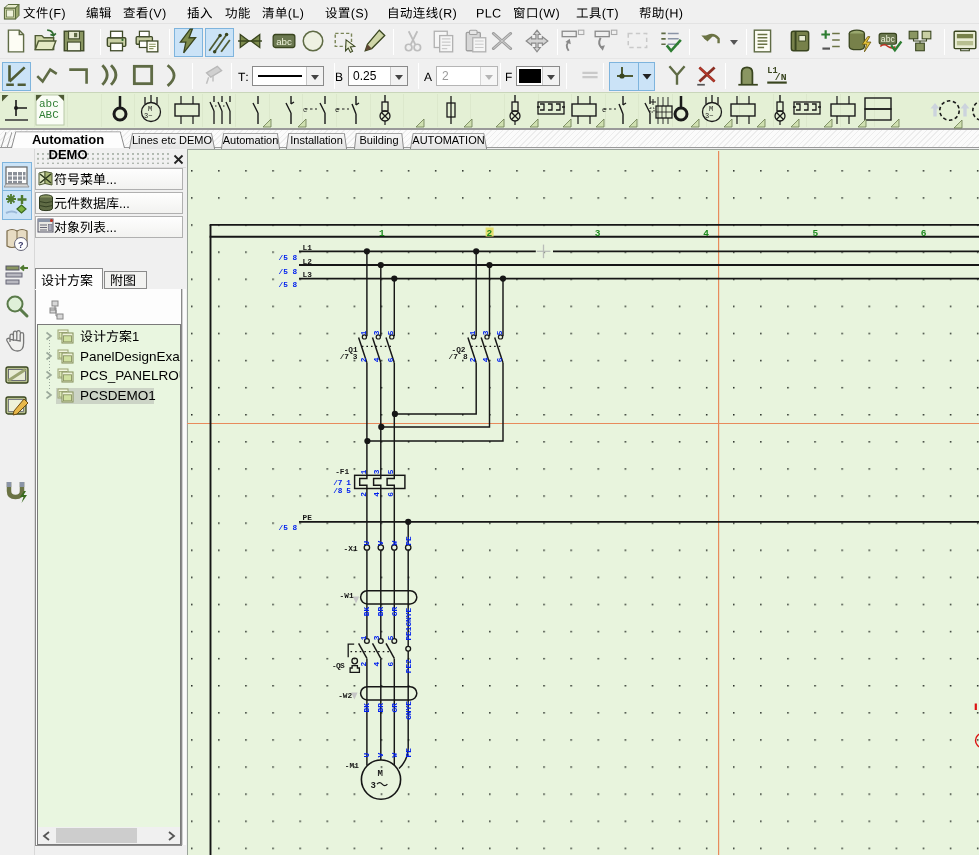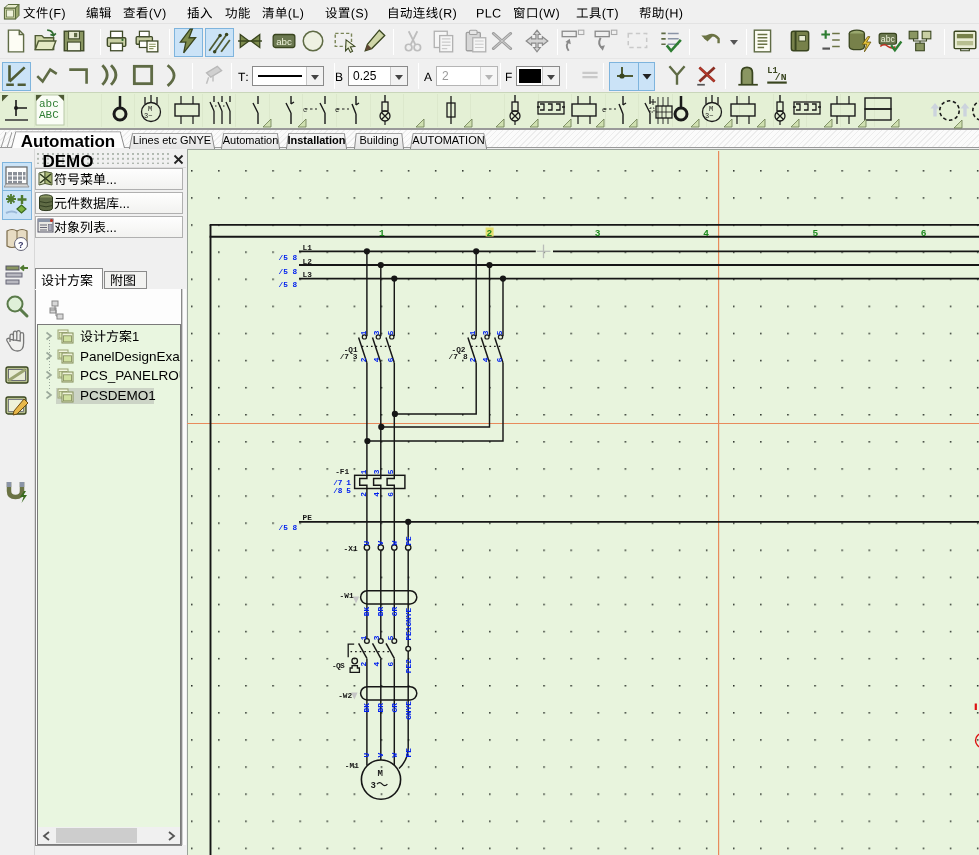--- a/index.html
+++ b/index.html
@@ -529,33 +529,33 @@
       <path d="M9 0 V8 H1 Z" fill="#cfe0b0" stroke="#6b7b50" stroke-width="0.8"></path>
     </svg>
 <div class="abs" style="left:0;top:130px;width:979px;height:18px;
 background:repeating-linear-gradient(135deg,#fbfbfb 0 3px,#ededed 3px 4px)"></div>
 <svg class="abs" style="left:0;top:131px;z-index:2" width="12" height="17">
       <path d="M1 17 L6 1 M7 17 L12 1" stroke="#9a9a9a" stroke-width="1" fill="none"></path>
     </svg>
 <div class="abs" style="left:11px;top:130px;width:114px;height:18px;
 background:#fdfdfd;border:1px solid #8a8a8a;border-bottom:none;z-index:3;
 transform:perspective(12px) rotateX(3.2deg);transform-origin:bottom"></div>
-<div class="abs" style="left:11px;top:132px;width:114px;text-align:center;font-size:17px;font-weight:bold;z-index:4">Automation DEMO</div>
+<div class="abs" style="left:11px;top:132px;width:114px;text-align:center;font-size:13px;font-weight:bold;z-index:4">Automation DEMO</div>
 <div class="abs" style="left:129px;top:131.5px;width:86px;height:16.5px;
 background:linear-gradient(#f6f6f6,#e4e4e4);border:1px solid #8a8a8a;border-bottom:none;z-index:2;
 transform:perspective(12px) rotateX(3.2deg);transform-origin:bottom"></div>
-<div class="abs" style="left:129px;top:133.5px;width:86px;text-align:center;font-size:11px;font-weight:normal;z-index:4">Lines etc GNYE</div>
+<div class="abs" style="left:129px;top:133.5px;width:86px;text-align:center;font-size:11px;font-weight:normal;z-index:4">Lines etc DEMO</div>
 <div class="abs" style="left:221px;top:131.5px;width:59px;height:16.5px;
 background:linear-gradient(#f6f6f6,#e4e4e4);border:1px solid #8a8a8a;border-bottom:none;z-index:2;
 transform:perspective(12px) rotateX(3.2deg);transform-origin:bottom"></div>
 <div class="abs" style="left:221px;top:133.5px;width:59px;text-align:center;font-size:11px;font-weight:normal;z-index:4">Automation</div>
 <div class="abs" style="left:286px;top:131.5px;width:61px;height:16.5px;
 background:linear-gradient(#f6f6f6,#e4e4e4);border:1px solid #8a8a8a;border-bottom:none;z-index:2;
 transform:perspective(12px) rotateX(3.2deg);transform-origin:bottom"></div>
-<div class="abs" style="left:286px;top:133.5px;width:61px;text-align:center;font-size:11px;font-weight:bold;z-index:4">Installation</div>
+<div class="abs" style="left:286px;top:133.5px;width:61px;text-align:center;font-size:11px;font-weight:normal;z-index:4">Installation</div>
 <div class="abs" style="left:354px;top:131.5px;width:50px;height:16.5px;
 background:linear-gradient(#f6f6f6,#e4e4e4);border:1px solid #8a8a8a;border-bottom:none;z-index:2;
 transform:perspective(12px) rotateX(3.2deg);transform-origin:bottom"></div>
 <div class="abs" style="left:354px;top:133.5px;width:50px;text-align:center;font-size:11px;font-weight:normal;z-index:4">Building</div>
 <div class="abs" style="left:410px;top:131.5px;width:77px;height:16.5px;
 background:linear-gradient(#f6f6f6,#e4e4e4);border:1px solid #8a8a8a;border-bottom:none;z-index:2;
 transform:perspective(12px) rotateX(3.2deg);transform-origin:bottom"></div>
 <div class="abs" style="left:410px;top:133.5px;width:77px;text-align:center;font-size:11px;font-weight:normal;z-index:4">AUTOMATION</div>
 <div class="abs" style="left:0;top:147px;width:979px;height:1px;background:#9a9a9a;z-index:1"></div>
 <div class="abs" style="left:0;top:148px;width:979px;height:707px;background:#f0f0f0"></div>

